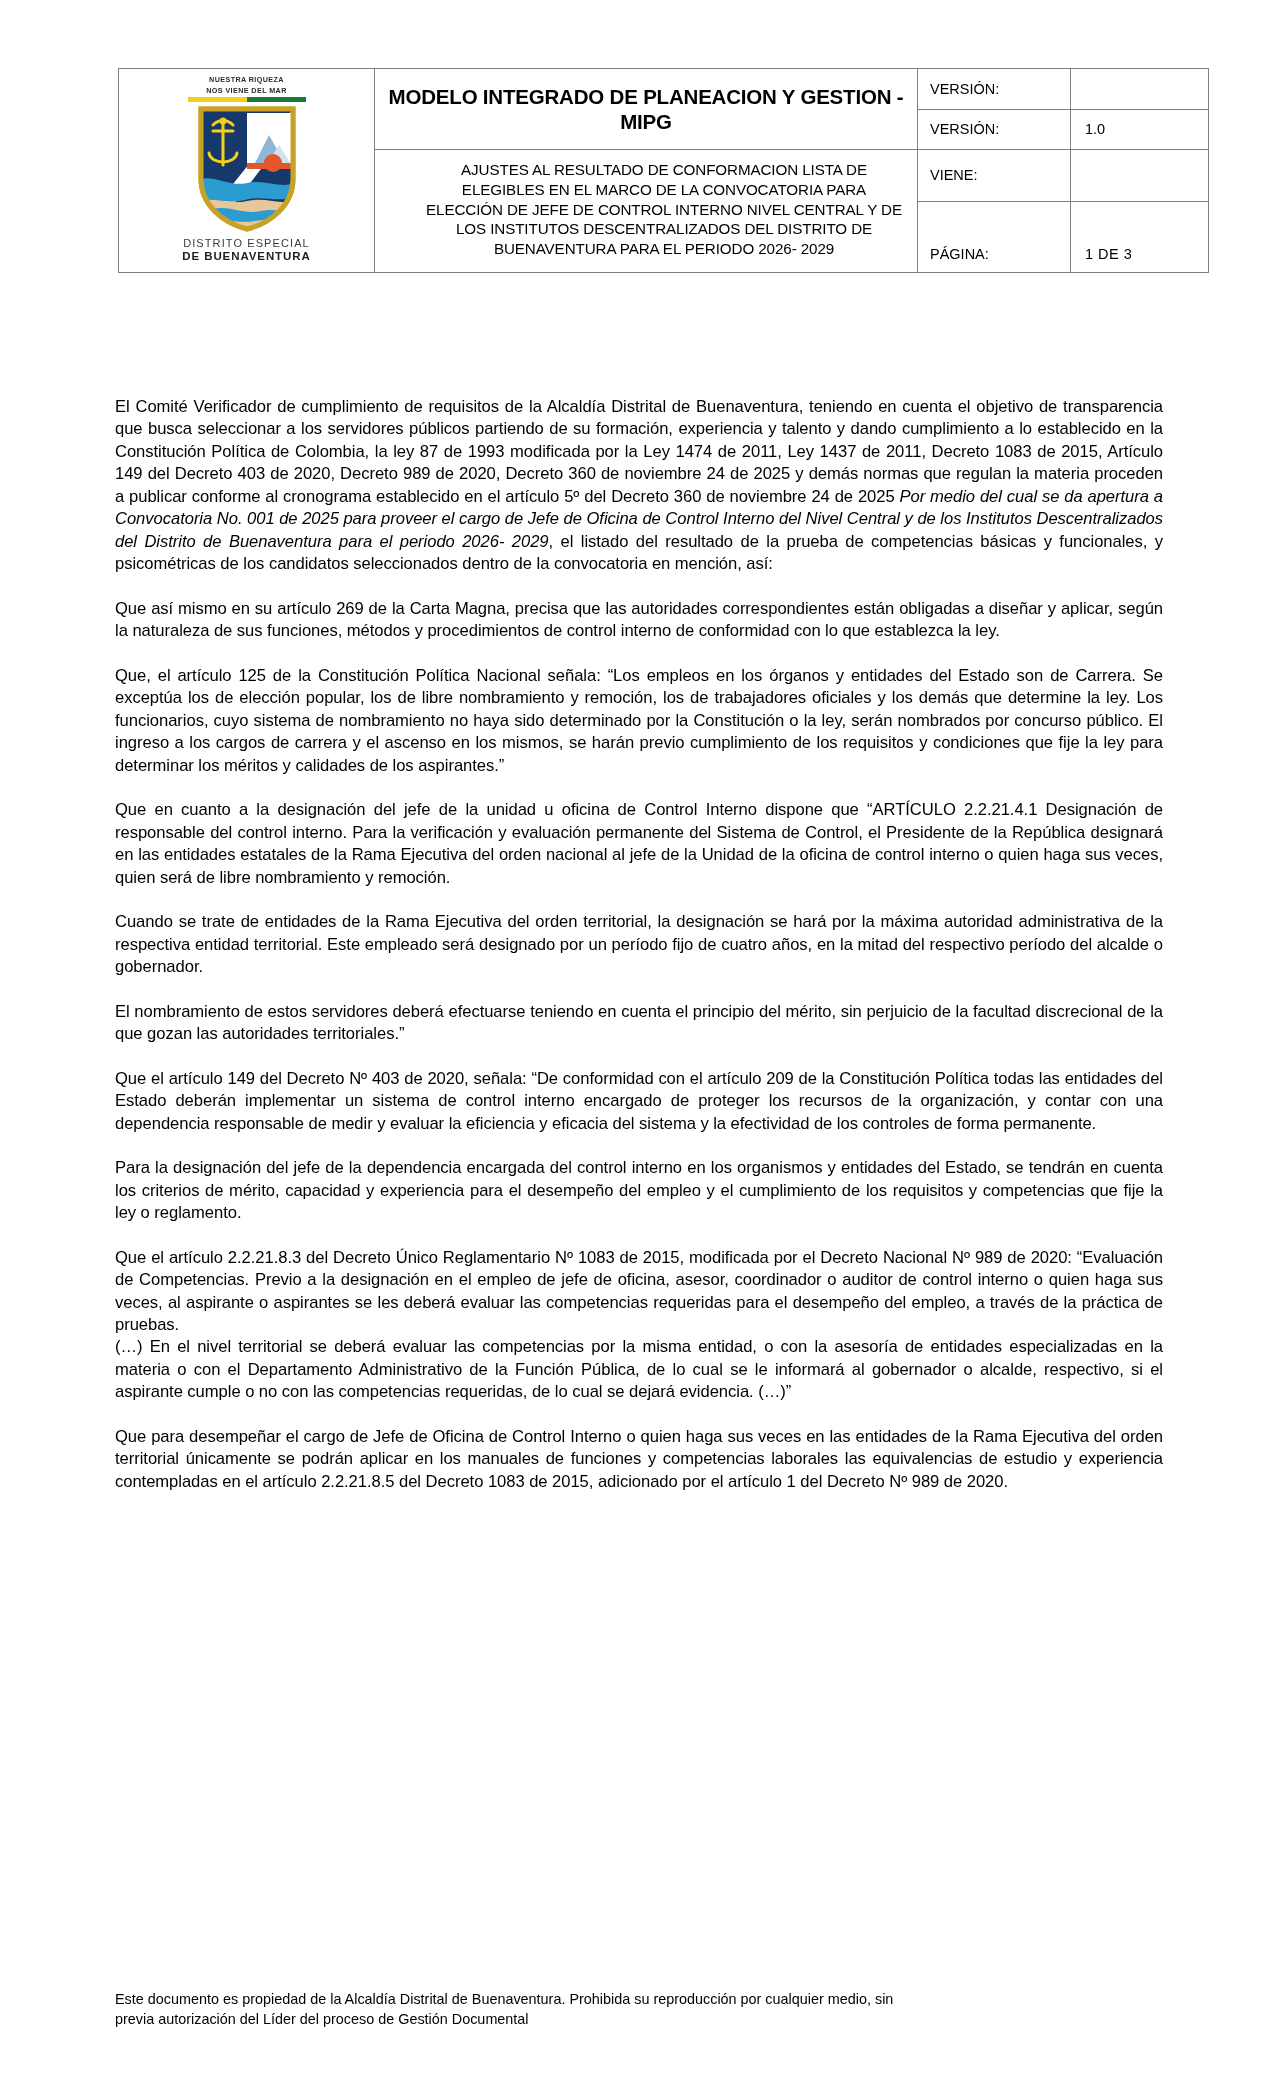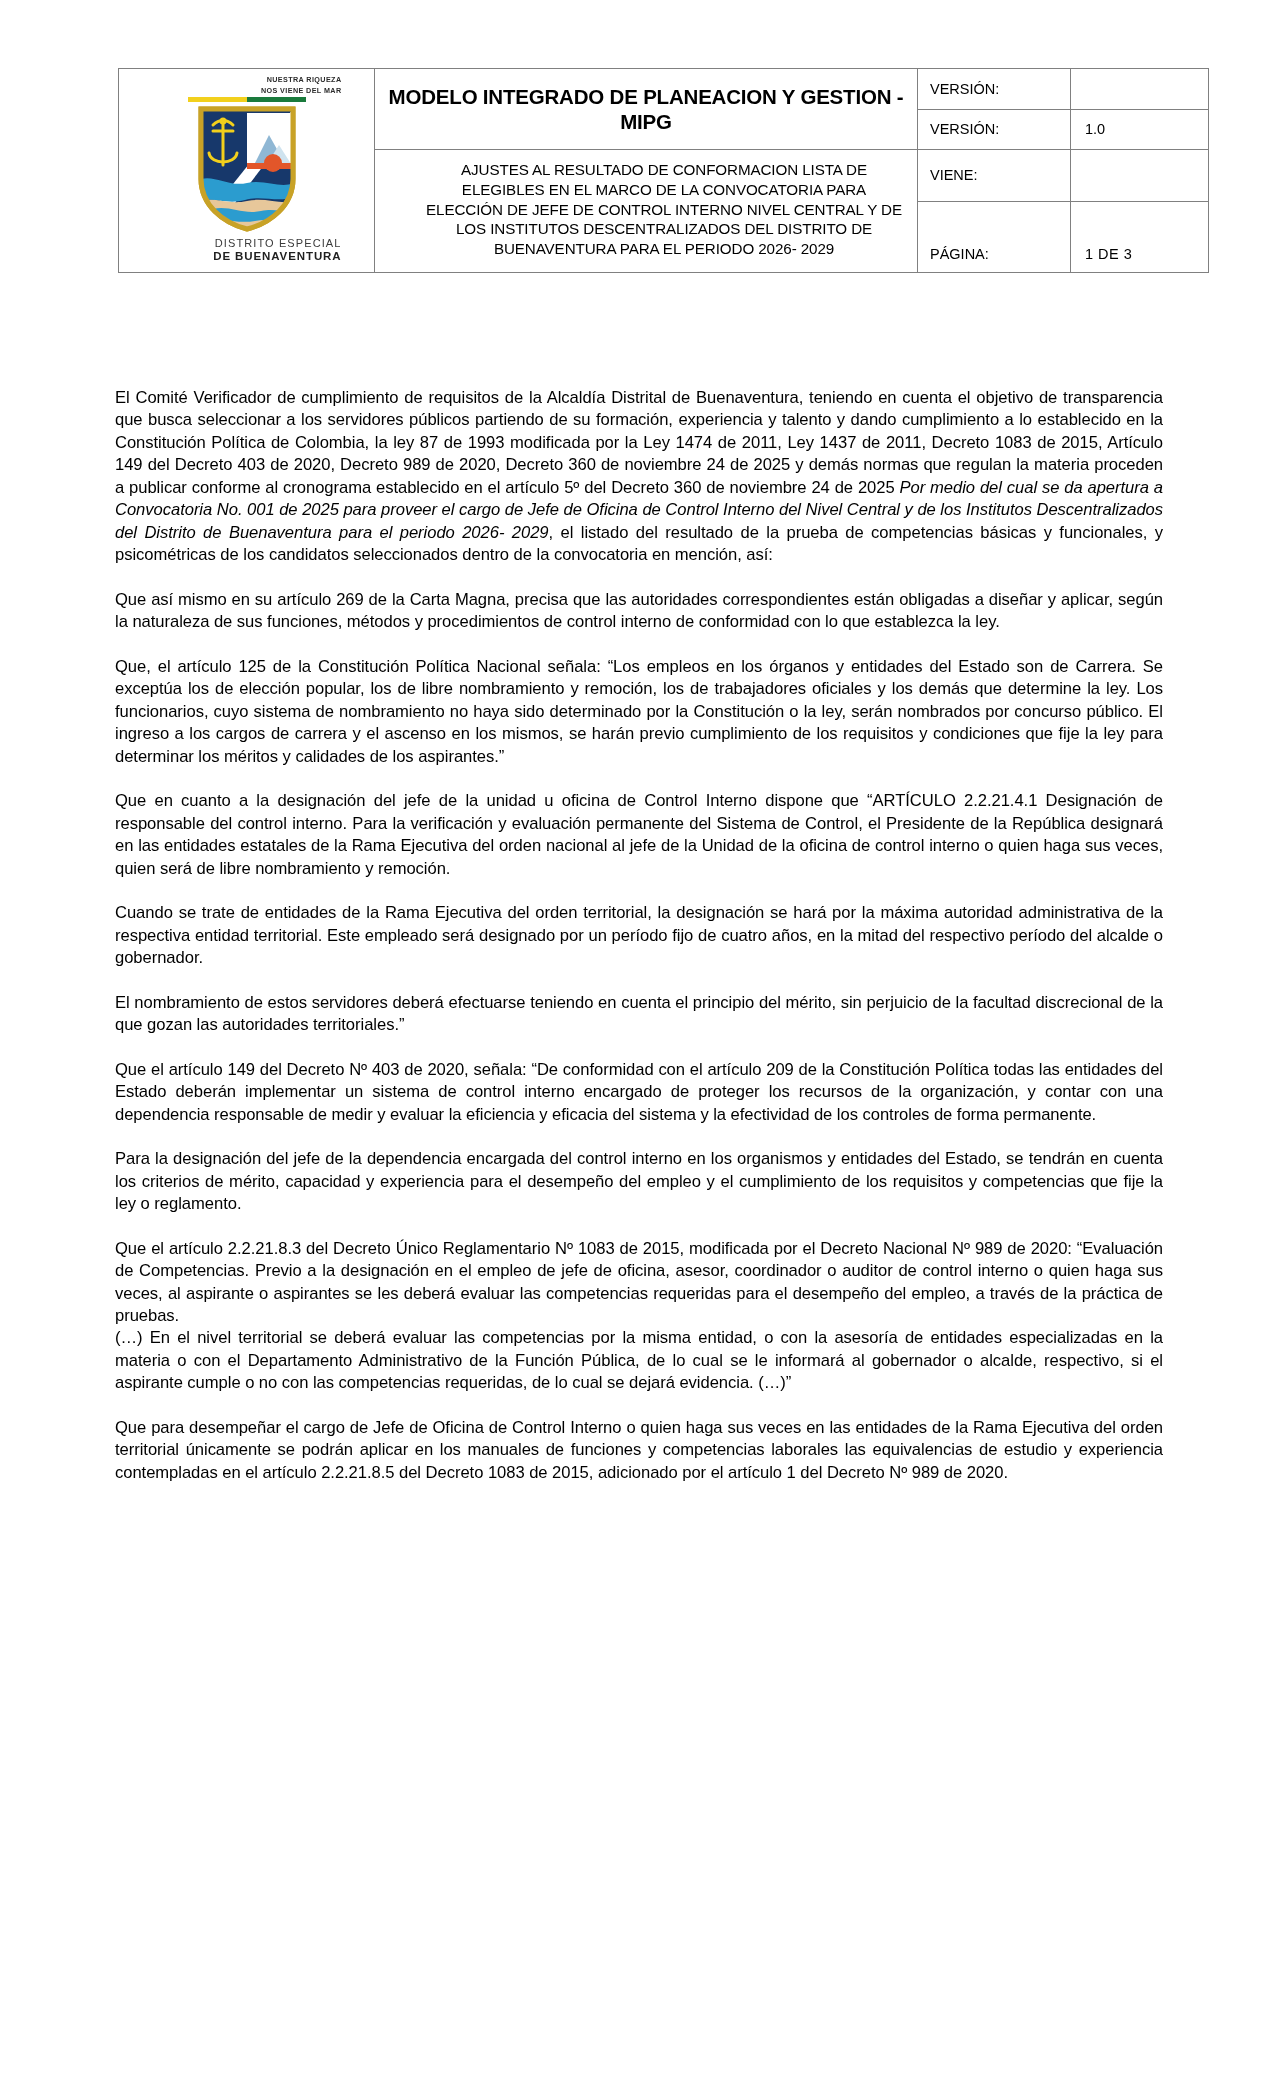--- a/index.html
+++ b/index.html
@@ -89,21 +89,21 @@
     font-size: 15.2px;
     font-weight: normal;
     line-height: 1.30;
     letter-spacing: -0.1px;
     margin-left: 36px;
   }
 
   
   .logo-block {
     display: inline-block;
-    text-align: right;
+    text-align: center;
     width: 190px;
   }
   .logo-motto {
     font-size: 7.2px;
     font-weight: bold;
     letter-spacing: 0.4px;
     line-height: 1.25;
     color: #2b2b2b;
     margin-bottom: 2px;
   }
@@ -128,21 +128,21 @@
     font-weight: bold;
     letter-spacing: 0.9px;
     color: #1f1f1f;
     margin-top: 1px;
   }
 
   
   .body-wrap {
     position: absolute;
     left: 115px;
-    top: 387px;
+    top: 396px;
     width: 1048px;
   }
   p.para {
     margin: 0 0 22px 0;
     font-size: 16.6px;
     line-height: 1.355;
     text-align: justify;
     text-justify: inter-word;
     letter-spacing: -0.05px;
   }
@@ -265,14 +265,18 @@
 
     <p class="para">Para la designación del jefe de la dependencia encargada del control interno en los organismos y entidades del Estado, se tendrán en cuenta los criterios de mérito, capacidad y experiencia para el desempeño del empleo y el cumplimiento de los requisitos y competencias que fije la ley o reglamento.</p>
 
     <p class="para tight">Que el artículo 2.2.21.8.3 del Decreto Único Reglamentario Nº 1083 de 2015, modificada por el Decreto Nacional Nº 989 de 2020: “Evaluación de Competencias. Previo a la designación en el empleo de jefe de oficina, asesor, coordinador o auditor de control interno o quien haga sus veces, al aspirante o aspirantes se les deberá evaluar las competencias requeridas para el desempeño del empleo, a través de la práctica de pruebas.</p>
 
     <p class="para">(…) En el nivel territorial se deberá evaluar las competencias por la misma entidad, o con la asesoría de entidades especializadas en la materia o con el Departamento Administrativo de la Función Pública, de lo cual se le informará al gobernador o alcalde, respectivo, si el aspirante cumple o no con las competencias requeridas, de lo cual se dejará evidencia. (…)”</p>
 
     <p class="para">Que para desempeñar el cargo de Jefe de Oficina de Control Interno o quien haga sus veces en las entidades de la Rama Ejecutiva del orden territorial únicamente se podrán aplicar en los manuales de funciones y competencias laborales las equivalencias de estudio y experiencia contempladas en el artículo 2.2.21.8.5 del Decreto 1083 de 2015, adicionado por el artículo 1 del Decreto Nº 989 de 2020.</p>
   </div>
 
+  <div class="footer-wrap">
+    <div class="footer-text">Este documento es propiedad de la Alcaldía Distrital de Buenaventura.  Prohibida su reproducción por cualquier medio, sin</div>
+    <div class="footer-text">previa autorización del Líder del proceso de Gestión Documental</div>
+  </div>
 
 </div>
 
 </body></html>

